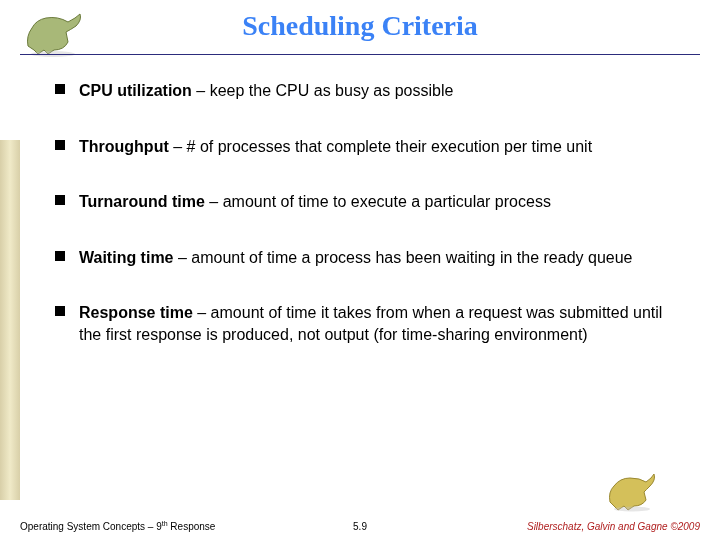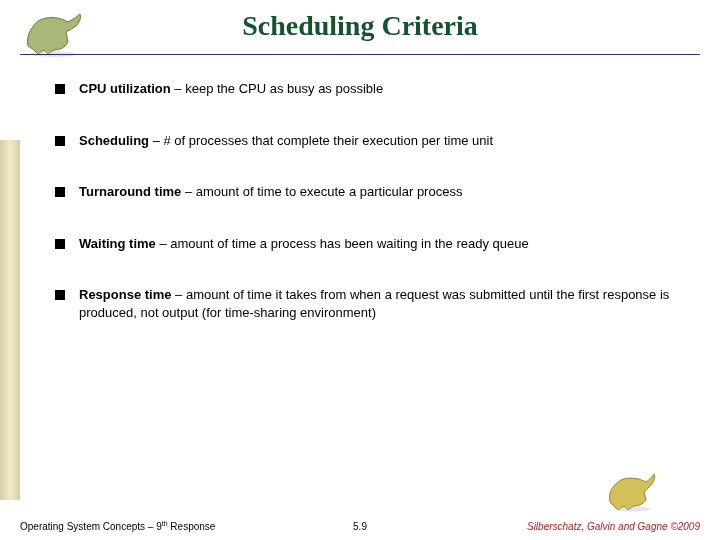--- a/index.html
+++ b/index.html
@@ -21,21 +21,21 @@
   }
   .header {
     position: relative;
     padding-top: 10px;
     width: 100%;
   }
   .title {
     text-align: center;
     font-size: 28px;
     font-weight: bold;
-    color: #14532d;
+    color: #3b82f6;
     font-family: "Times New Roman", serif;
     margin-bottom: 14px;
   }
   .header-rule {
     position: absolute;
     top: 54px;
     left: 20px;
     right: 20px;
     height: 0;
     border-top: 1.5px solid #2c2c7c;
@@ -57,21 +57,21 @@
   .content {
     position: absolute;
     top: 80px;
     left: 55px;
     right: 40px;
   }
   .bullet-item {
     display: flex;
     align-items: flex-start;
     margin-bottom: 34px;
-    font-size: 13px;
+    font-size: 16px;
     line-height: 1.35;
     color: #000;
   }
   .bullet-marker {
     width: 10px;
     height: 10px;
     background: #000;
     margin-top: 4px;
     margin-right: 14px;
     flex-shrink: 0;
@@ -113,21 +113,21 @@
   <div class="header-rule"></div>
 </div>
 
 <div class="content">
   <div class="bullet-item">
     <div class="bullet-marker"></div>
     <div class="bullet-text"><span class="term">CPU utilization</span><span> – keep the CPU as busy as possible</span></div>
   </div>
   <div class="bullet-item">
     <div class="bullet-marker"></div>
-    <div class="bullet-text"><span class="term">Scheduling</span><span> – # of processes that complete their execution per time unit</span></div>
+    <div class="bullet-text"><span class="term">Throughput</span><span> – # of processes that complete their execution per time unit</span></div>
   </div>
   <div class="bullet-item">
     <div class="bullet-marker"></div>
     <div class="bullet-text"><span class="term">Turnaround time</span><span> – amount of time to execute a particular process</span></div>
   </div>
   <div class="bullet-item">
     <div class="bullet-marker"></div>
     <div class="bullet-text"><span class="term">Waiting time</span><span> – amount of time a process has been waiting in the ready queue</span></div>
   </div>
   <div class="bullet-item">

